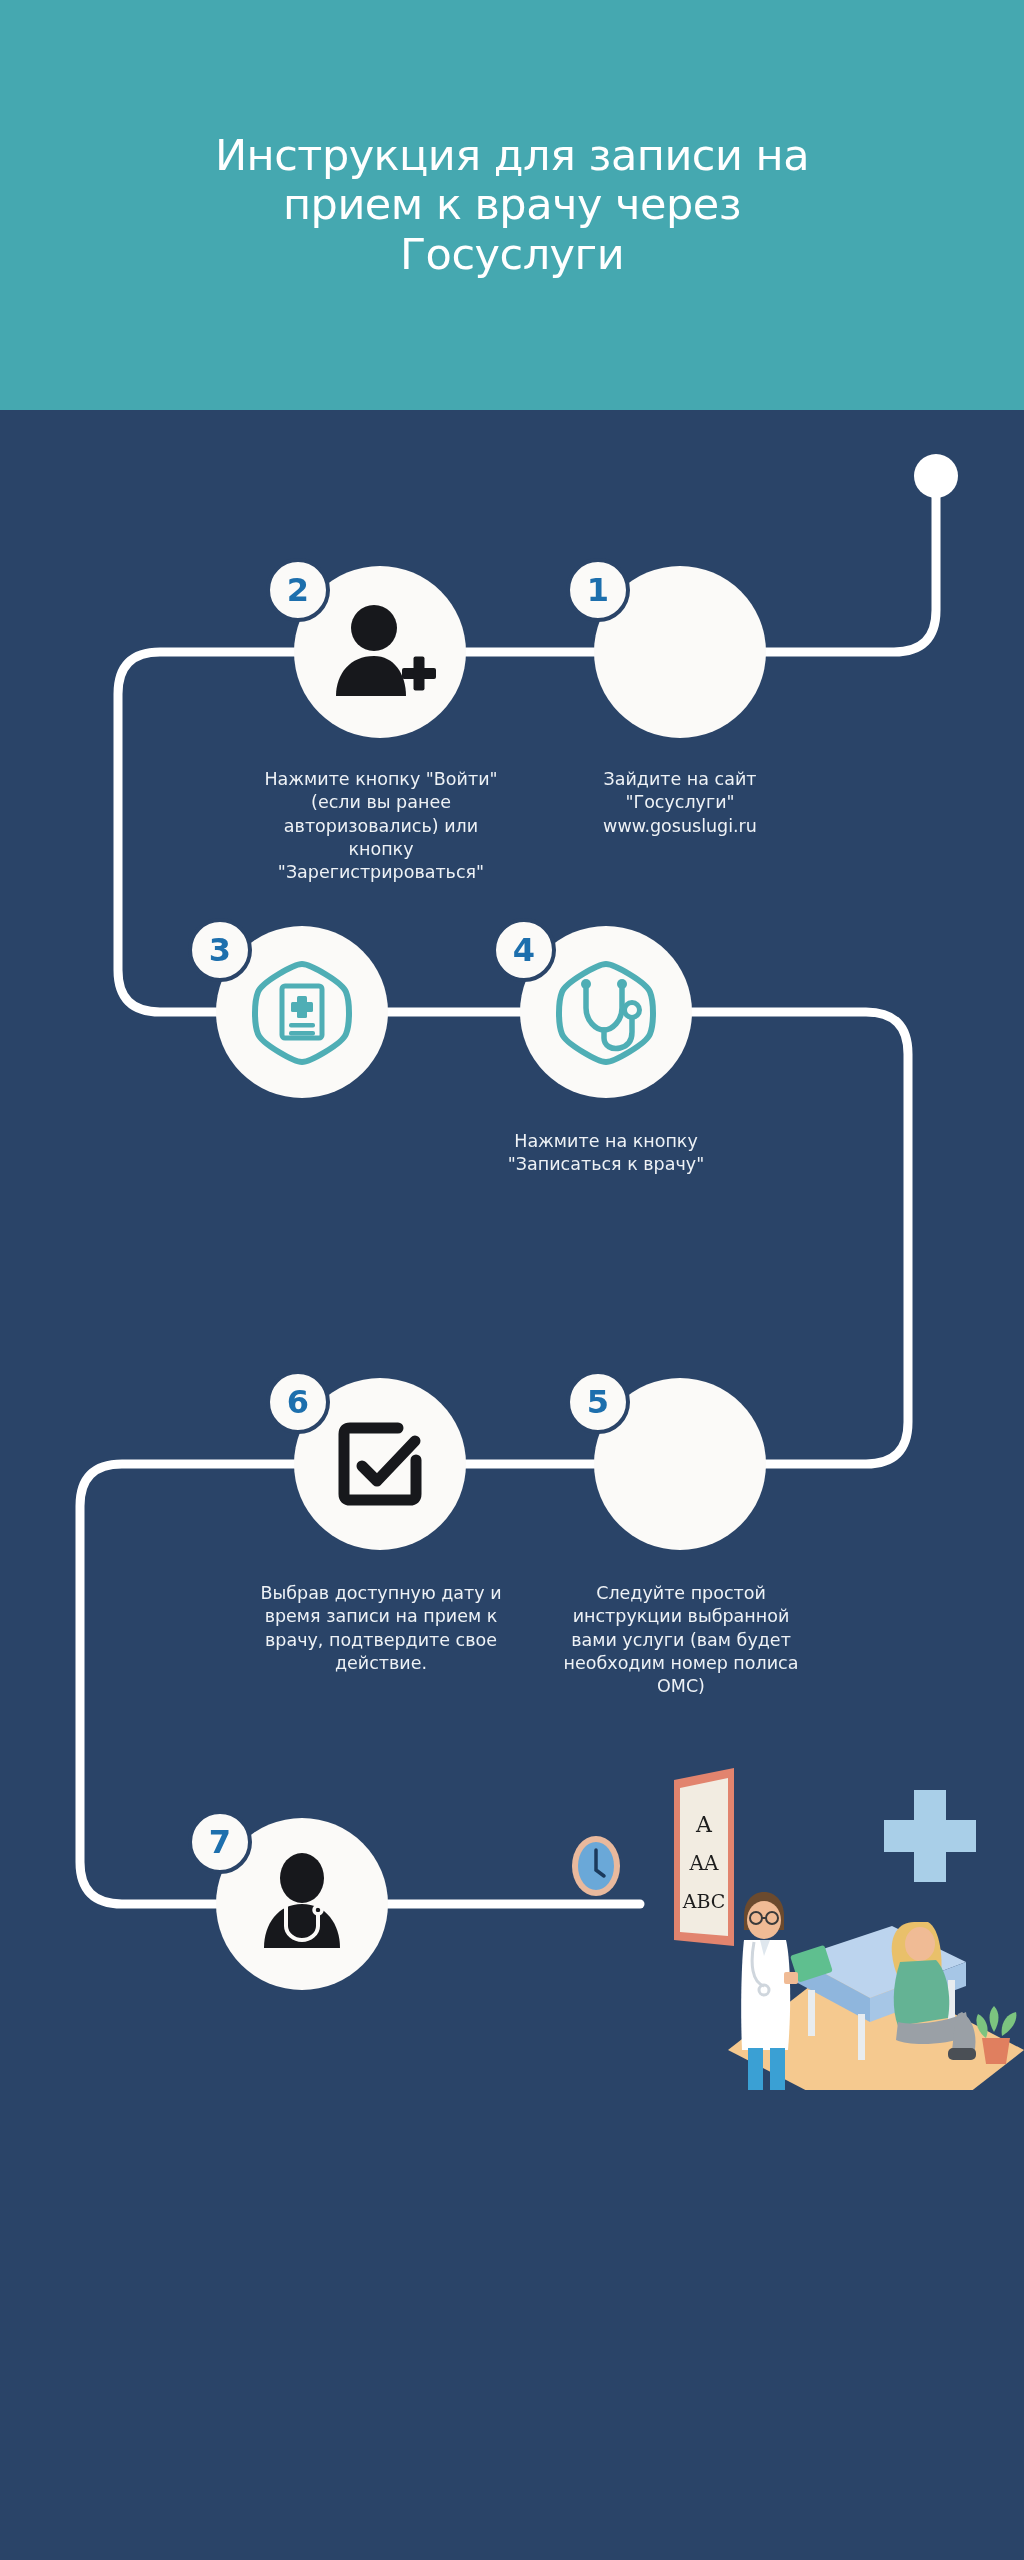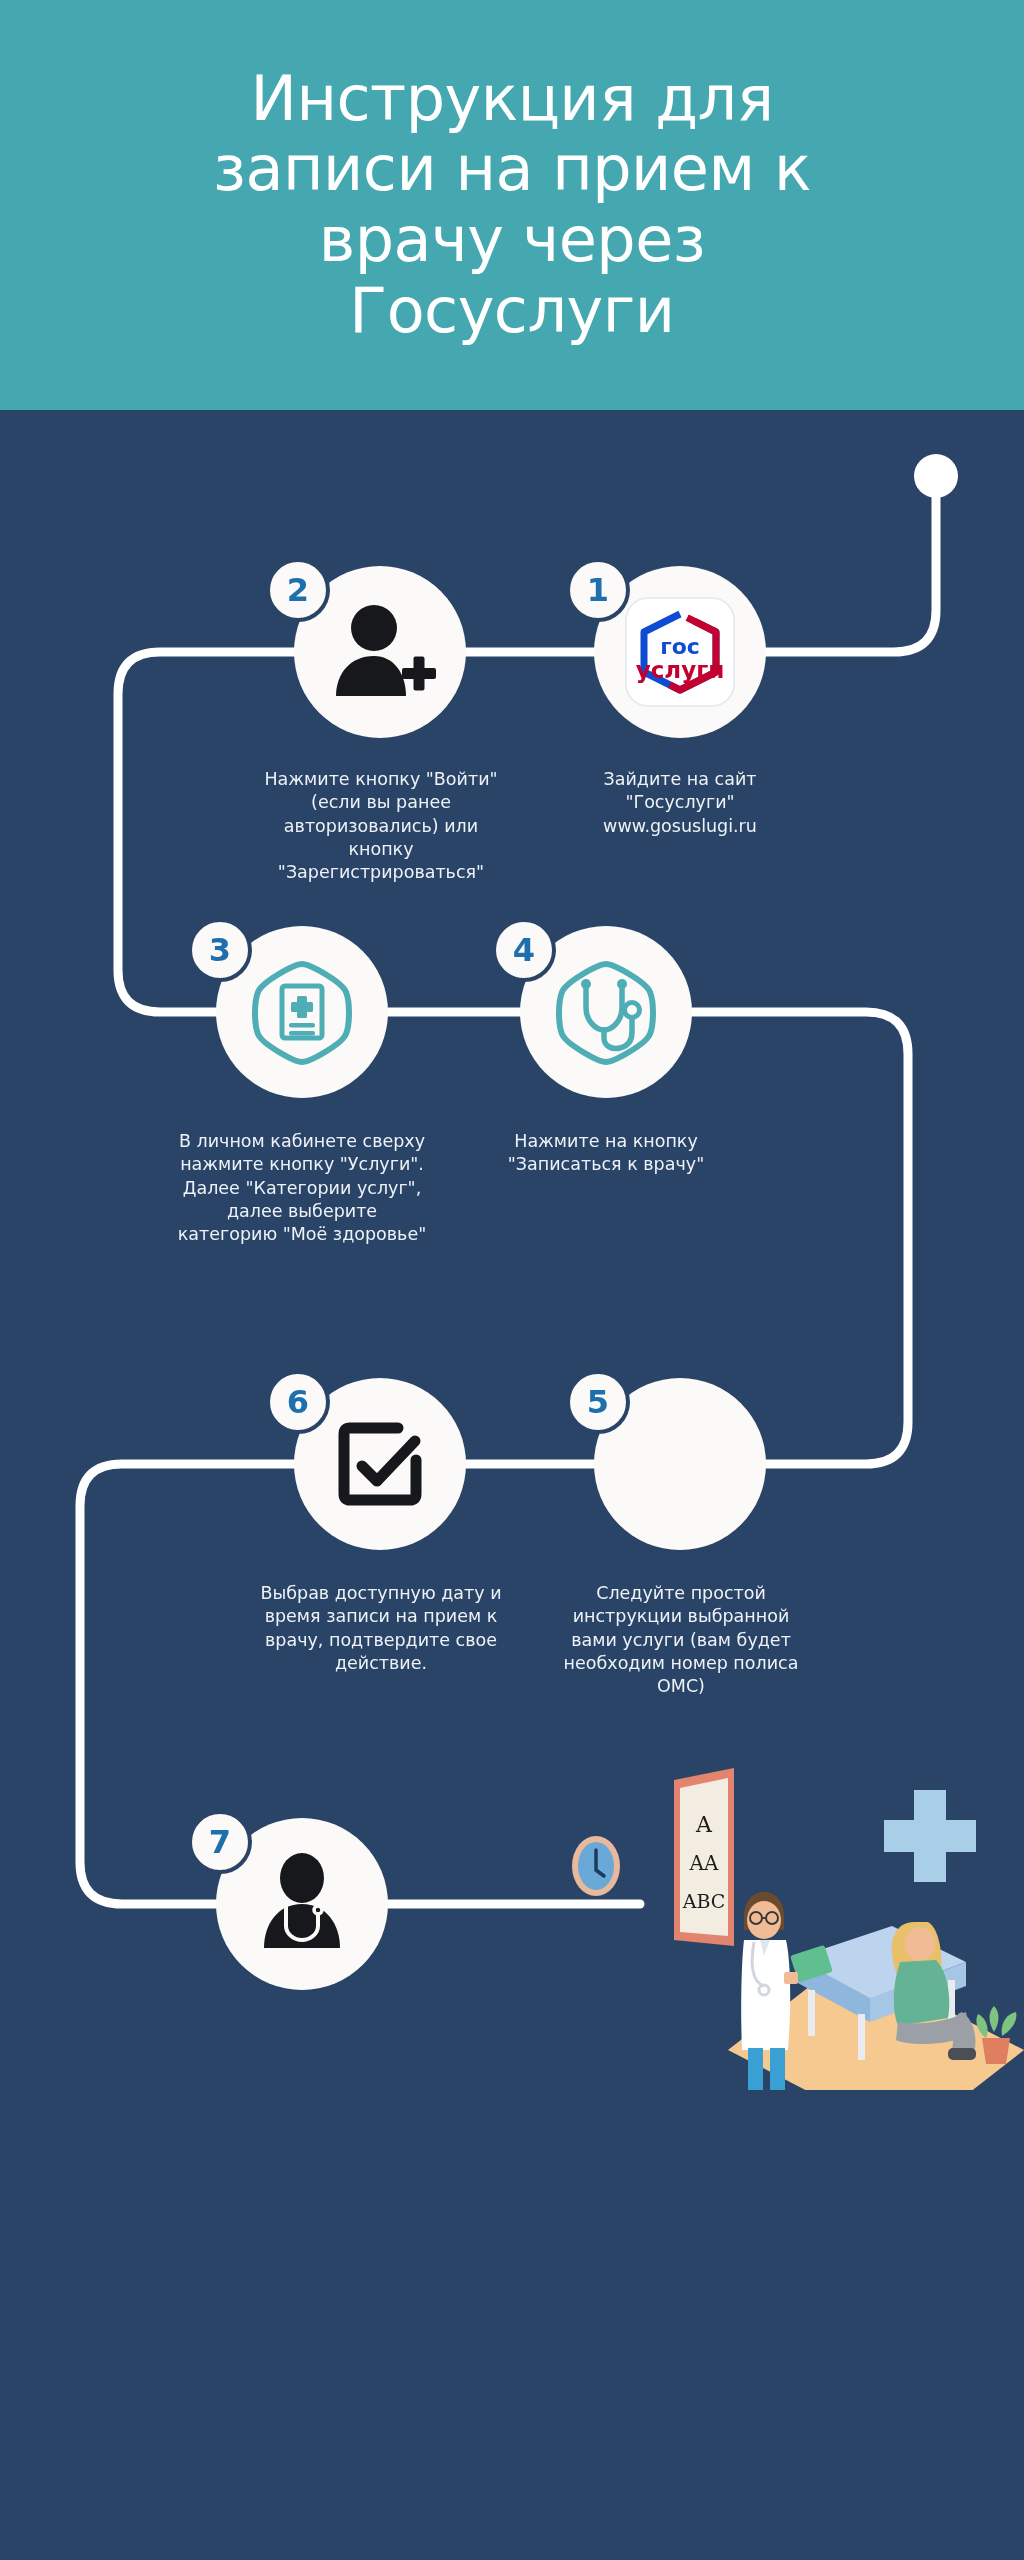--- a/index.html
+++ b/index.html
@@ -9,21 +9,21 @@
     font-family: "DejaVu Sans", "Liberation Sans", sans-serif;
   }
 
   
   .header {
     position: absolute; left: 0; top: 0; width: 1024px; height: 410px;
     background: #45A8B0;
     display: flex; align-items: center; justify-content: center;
   }
   .header h1 {
-    color: #ffffff; font-weight: 400; font-size: 62px; line-height: 1.14;
+    color: #ffffff; font-weight: 400; font-size: 43px; line-height: 1.14;
     text-align: center; width: 640px; letter-spacing: -0.5px;
   }
 
   
   .board {
     position: absolute; left: 0; top: 410px; width: 1024px; height: 2150px;
     background: #2a4468;
   }
   .wires { position: absolute; left: 0; top: 0; width: 1024px; height: 2150px; }
 
@@ -82,29 +82,20 @@
 
       <path d="M 304 1054 L 122 1054 Q 80 1054 80 1096 L 80 1452 Q 80 1494 122 1494 L 216 1494"></path>
 
       <path d="M 388 1494 L 640 1494"></path>
     </g>
     <circle cx="936" cy="66" r="22" fill="#ffffff"></circle>
   </svg>
 
   <div class="node" style="left:594px; top:156px;">
     <div class="badge">1</div>
-    <span class="icon-wrap">
-      <svg viewBox="0 0 120 120">
-        <rect x="6" y="6" width="108" height="108" rx="22" fill="#ffffff" stroke="#e4e7ec" stroke-width="1.5"></rect>
-        <path d="M60 22 L96 40 L96 80 L60 98 L24 80 L24 40 Z" fill="none" stroke="#0d4cd3" stroke-width="7" stroke-linejoin="round" stroke-dasharray="250 400" stroke-dashoffset="-16"></path>
-        <path d="M60 98 L24 80 L24 40 L60 22 L96 40 L96 80 Z" fill="none" stroke="#c4002f" stroke-width="7" stroke-linejoin="round" stroke-dasharray="124 400" stroke-dashoffset="-8" transform="rotate(180 60 60)"></path>
-        <text x="60" y="62" font-family="DejaVu Sans, sans-serif" font-size="22" font-weight="700" fill="#0d4cd3" text-anchor="middle">гос</text>
-        <text x="60" y="86" font-family="DejaVu Sans, sans-serif" font-size="23" font-weight="700" fill="#c4002f" text-anchor="middle">услуги</text>
-      </svg>
-    </span>
   </div>
   <div class="caption" style="left:556px; top:358px; width:248px;">Зайдите на сайт "Госуслуги" www.gosuslugi.ru</div>
 
   <div class="node" style="left:294px; top:156px;">
     <div class="badge">2</div>
     <span class="icon-wrap">
       <svg viewBox="0 0 120 120">
         <circle cx="54" cy="36" r="23" fill="#17181c"></circle>
         <path d="M54 64 C30 64 16 82 16 104 L86 104 C86 82 74 64 54 64 Z" fill="#17181c"></path>
         <rect x="82" y="76" width="34" height="11" rx="2" fill="#17181c"></rect>
@@ -121,21 +112,20 @@
         <path d="M60 12 C68 12 100 30 104 40 C108 50 108 72 104 82 C100 92 68 110 60 110
                  C52 110 20 92 16 82 C12 72 12 50 16 40 C20 30 52 12 60 12 Z" fill="none" stroke="#4FAEB5" stroke-width="6" stroke-linejoin="round"></path>
         <rect x="40" y="34" width="40" height="52" rx="3" fill="none" stroke="#4FAEB5" stroke-width="5"></rect>
         <rect x="55" y="44" width="10" height="22" rx="1.5" fill="#4FAEB5"></rect>
         <rect x="49" y="50" width="22" height="10" rx="1.5" fill="#4FAEB5"></rect>
         <rect x="47" y="71" width="26" height="4.5" rx="2" fill="#4FAEB5"></rect>
         <rect x="47" y="79" width="26" height="4.5" rx="2" fill="#4FAEB5"></rect>
       </svg>
     </span>
   </div>
-  <div class="caption" style="left:176px; top:720px; width:252px;">В личном кабинете сверху нажмите кнопку "Услуги". Далее "Категории услуг", далее выберите категорию "Моё здоровье"</div>
 
   <div class="node" style="left:520px; top:516px;">
     <div class="badge">4</div>
     <span class="icon-wrap">
       <svg viewBox="0 0 120 120">
         <path d="M60 12 C68 12 100 30 104 40 C108 50 108 72 104 82 C100 92 68 110 60 110
                  C52 110 20 92 16 82 C12 72 12 50 16 40 C20 30 52 12 60 12 Z" fill="none" stroke="#4FAEB5" stroke-width="6" stroke-linejoin="round"></path>
         <path d="M40 36 L40 56 C40 69 50 78 58 78 C66 78 76 69 76 56 L76 36" fill="none" stroke="#4FAEB5" stroke-width="5.5" stroke-linecap="round"></path>
         <circle cx="40" cy="32" r="5" fill="#4FAEB5"></circle>
         <circle cx="76" cy="32" r="5" fill="#4FAEB5"></circle>

